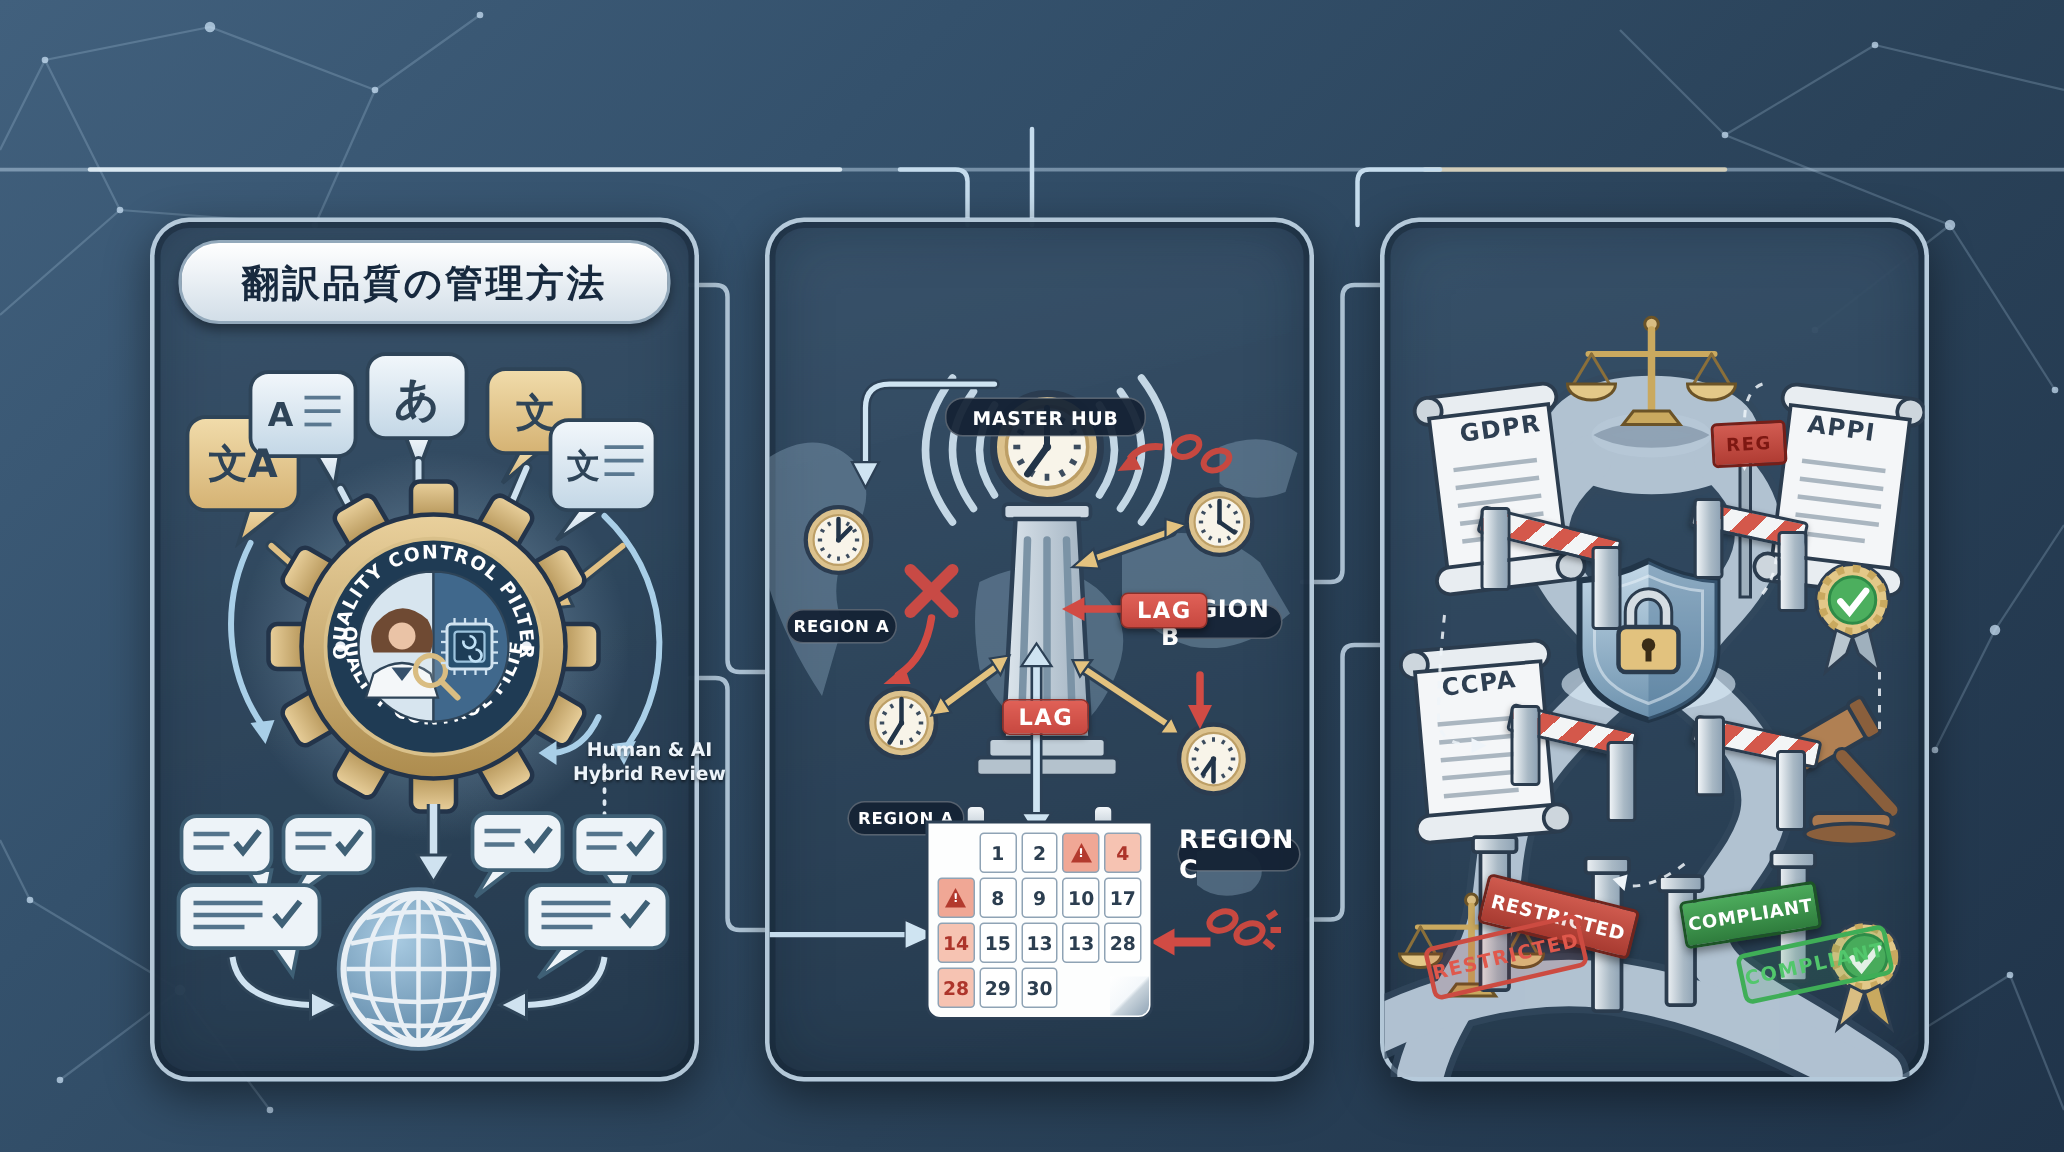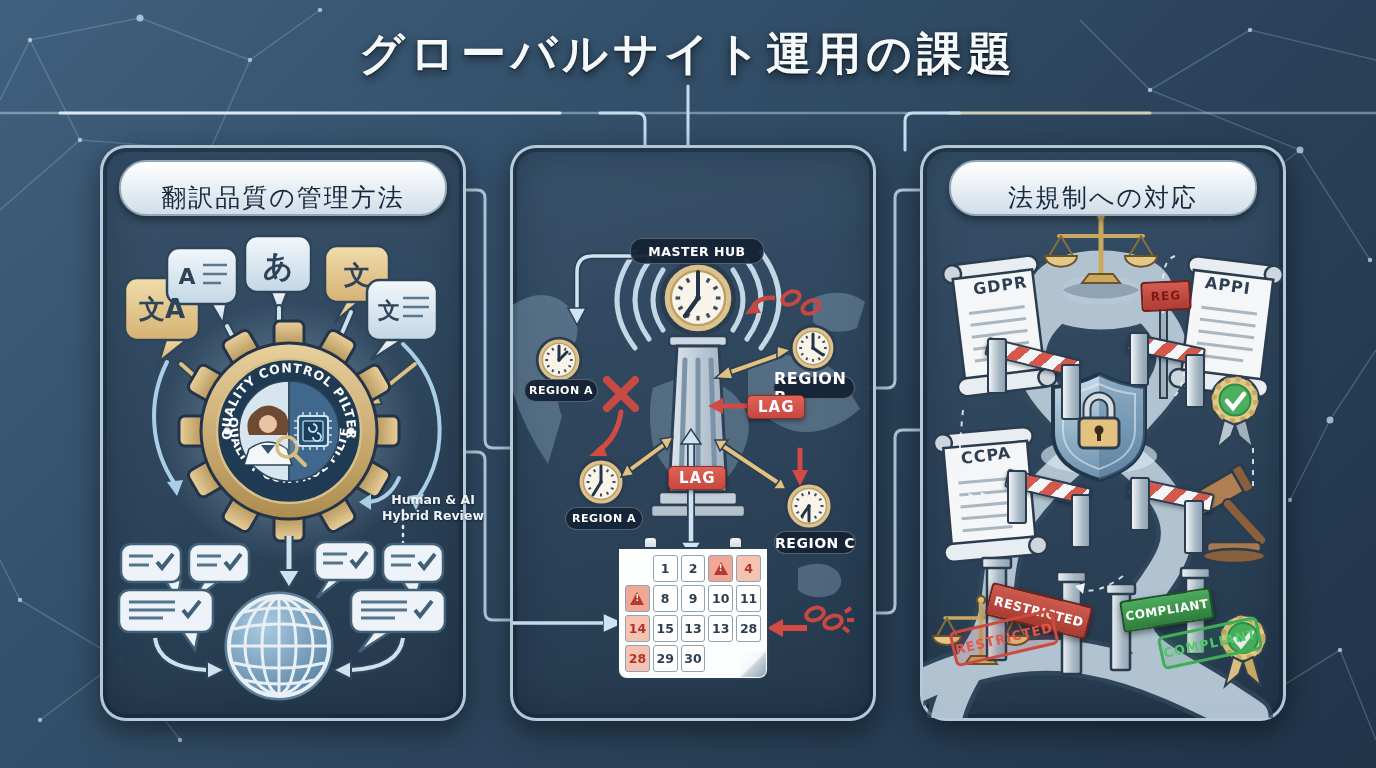--- a/index.html
+++ b/index.html
@@ -10,28 +10,28 @@
   .title{position:absolute;top:24px;left:0;width:100%;margin:0;text-align:center;
     font-size:45px;font-weight:bold;letter-spacing:5px;color:#f5f9fc;
     text-shadow:0 4px 10px rgba(0,0,0,.55),0 1px 2px rgba(0,0,0,.6);}
   .panel{position:absolute;top:145px;width:360px;height:570px;border-radius:26px;
     background:linear-gradient(165deg,rgba(56,82,106,.96),rgba(36,56,76,.97));
     border:3px solid rgba(205,224,240,.85);
     box-shadow:0 10px 30px rgba(0,0,0,.45), inset 0 0 0 4px rgba(20,35,50,.45), inset 0 0 40px rgba(10,20,35,.35);}
   .p1{left:100px}.p2{left:510px}.p3{left:920px}
   .art{position:absolute;inset:0;width:100%;height:100%;}
   .pill{position:absolute;top:12px;left:50%;transform:translateX(-50%);height:52px;
-    border-radius:27px;display:flex;align-items:flex-end;justify-content:center;
+    border-radius:27px;display:flex;align-items:center;justify-content:center;
     background:linear-gradient(#ffffff,#d2dee8);border:2px solid #93a9bb;
     box-shadow:0 4px 8px rgba(0,0,0,.4), inset 0 1px 0 #fff;
-    font-size:25px;font-weight:normal;color:#17293e;letter-spacing:2px;white-space:nowrap;}
+    font-size:25px;font-weight:bold;color:#17293e;letter-spacing:2px;white-space:nowrap;}
   .pill.w1{width:324px}.pill.w2{width:330px}.pill.w3{width:304px}
   .tagpill{position:absolute;border-radius:12px;background:rgba(20,34,52,.94);
     border:1px solid rgba(255,255,255,.28);color:#fff;font-weight:bold;
-    display:flex;align-items:center;justify-content:center;letter-spacing:.5px;}
+    display:flex;align-items:center;justify-content:center;letter-spacing:.5px;margin-top:27px;}
   .lag{position:absolute;background:linear-gradient(#e06157,#c74840);color:#fff;
     font-weight:bold;font-size:15px;padding:2px 10px;border-radius:5px;
     border:1px solid #8e2f28;box-shadow:0 2px 4px rgba(0,0,0,.4);letter-spacing:1px;}
   .caption{position:absolute;left:272px;top:344px;width:116px;text-align:center;
     font-size:12.5px;font-weight:bold;color:#edf4fa;line-height:1.3;text-shadow:0 1px 2px rgba(0,0,0,.5);}
   
   .cal{position:absolute;left:104px;top:399px;width:152px;}
   .cal .ring{position:absolute;top:-11px;width:11px;height:24px;border-radius:5px;
     background:linear-gradient(#f2f6f9,#9fb0bd);border:2px solid #2c4055;}
   .cal .ring.r1{left:26px}.cal .ring.r2{right:26px}
@@ -128,21 +128,20 @@
     <path d="M688,86 V150" stroke="#c5dced" stroke-width="3"></path>
     <path d="M600,113 H637 Q645,113 645,121 V150" stroke="#c5dced" stroke-width="3"></path>
     <path d="M960,113 H913 Q905,113 905,121 V150" stroke="#c5dced" stroke-width="3"></path>
     <path d="M460,190 H477 Q485,190 485,198 V440 Q485,448 493,448 H512" stroke="#c5dced" stroke-width="3" opacity="0.9"></path>
     <path d="M460,452 H477 Q485,452 485,460 V612 Q485,620 493,620 H512" stroke="#c5dced" stroke-width="3" opacity="0.9"></path>
     <path d="M920,190 H903 Q895,190 895,198 V380 Q895,388 887,388 H868" stroke="#c5dced" stroke-width="3" opacity="0.9"></path>
     <path d="M920,430 H903 Q895,430 895,438 V605 Q895,613 887,613 H872" stroke="#c5dced" stroke-width="3" opacity="0.9"></path>
   </g>
 </svg>
 
-<h1 class="title">グローバルサイト運用の課題</h1>
 
 <section class="panel p1">
   <svg class="art" viewBox="0 0 360 570">
     <defs>
       <linearGradient id="g-gold" x1="0" y1="0" x2="0" y2="1">
         <stop offset="0" stop-color="#e9d09c"></stop>
             <stop offset="1" stop-color="#ad8c4e"></stop>
       </linearGradient>
       <linearGradient id="g-bubB" x1="0" y1="0" x2="0" y2="1">
         <stop offset="0" stop-color="#f2f7fb"></stop>
@@ -514,21 +513,21 @@
       <polygon points="270,471 270,489 254,480" fill="#d14b44"></polygon>
     </g>
     <polygon points="90,465 112,475 90,485" fill="#cfe4f2" stroke="#2c4055" stroke-width="1.5"></polygon>
     <path d="M0,475 H90" stroke="#c5dced" stroke-width="3.5"></path>
   </svg>
 
   <div class="tagpill" style="left:117px;top:90px;width:132px;height:24px;font-size:12.5px">MASTER HUB</div>
   <div class="tagpill" style="left:11px;top:231px;width:72px;height:21px;font-size:11px">REGION A</div>
   <div class="tagpill" style="left:260px;top:228px;width:80px;height:21px;font-size:16px">REGION B</div>
   <div class="tagpill" style="left:52px;top:359px;width:76px;height:21px;font-size:11px">REGION A</div>
-  <div class="tagpill" style="left:261px;top:383px;width:80px;height:21px;font-size:14px">REGION C</div>
+  <div class="tagpill" style="left:272px;top:383px;width:80px;height:21px;font-size:17px">REGION C</div>
   <div class="lag" style="left:234px;top:247px">LAG</div>
   <div class="lag" style="left:155px;top:318px">LAG</div>
 
   <div class="cal">
     <div class="ring r1"></div>
     <div class="ring r2"></div>
     <div class="cal-body">
       <div class="cell empty"></div>
       <div class="cell">1</div>
       <div class="cell">2</div>
@@ -536,21 +535,21 @@
             <span class="tri"></span>
           </div>
       <div class="cell red">4</div>
 
       <div class="cell warn">
             <span class="tri"></span>
           </div>
       <div class="cell">8</div>
       <div class="cell">9</div>
       <div class="cell">10</div>
-      <div class="cell">11</div>
+      <div class="cell">17</div>
 
       <div class="cell red">14</div>
       <div class="cell">15</div>
       <div class="cell">13</div>
       <div class="cell">13</div>
       <div class="cell">28</div>
 
       <div class="cell red">28</div>
       <div class="cell">29</div>
       <div class="cell">30</div>
@@ -731,23 +730,20 @@
       <path d="M252,108 Q240,112 240,134 V156"></path>
       <path d="M330,300 V340"></path>
       <path d="M200,428 Q176,446 158,442"></path>
       <path d="M262,212 Q262,240 248,252"></path>
     </g>
     <polygon points="58,344 58,354 68,349" fill="#eef4f9"></polygon>
     <polygon points="235,156 245,156 240,166" fill="#eef4f9"></polygon>
     <polygon points="152,438 162,435 160,446" fill="#eef4f9"></polygon>
   </svg>
 
-  <div class="pill w3">
-        <span>法規制への対応</span>
-      </div>
   <div class="scroll-label" style="left:50px;top:128px;transform:rotate(-8deg)">GDPR</div>
   <div class="scroll-label" style="left:282px;top:128px;transform:rotate(8deg)">APPI</div>
   <div class="scroll-label" style="left:38px;top:298px;transform:rotate(-7deg)">CCPA</div>
   <div class="sign-reg">REG</div>
 
   <div class="bbar" style="left:62px;top:200px;width:92px;transform:rotate(14deg)"></div>
   <div class="bpost" style="left:64px;top:190px;height:52px"></div>
   <div class="bpost" style="left:138px;top:216px;height:52px"></div>
   <div class="bbar" style="left:204px;top:192px;width:74px;transform:rotate(12deg)"></div>
   <div class="bpost" style="left:206px;top:184px;height:50px"></div>

